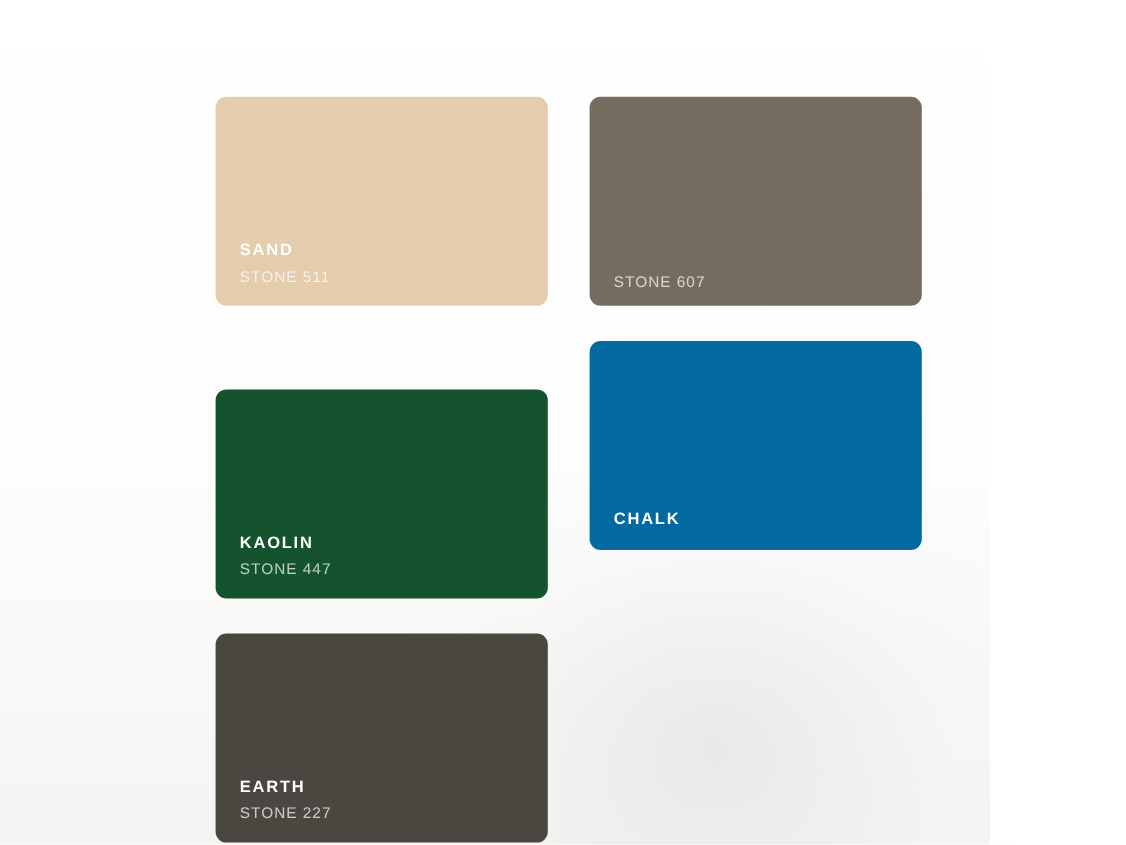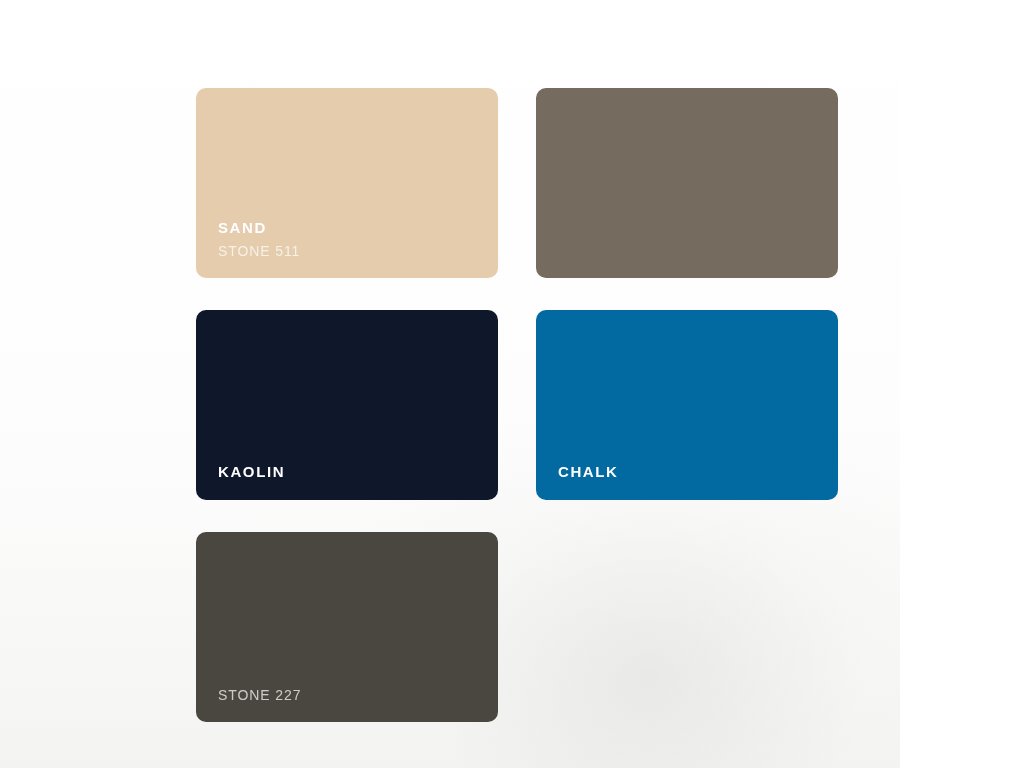--- a/index.html
+++ b/index.html
@@ -129,35 +129,38 @@
 
     <div class="swatch-card" style="background-color:#e4ccac;">
       <div class="swatch-caption">
         <span class="swatch-name">SAND</span>
         <span class="swatch-code">STONE 511</span>
       </div>
     </div>
 
     <div class="swatch-card caption-low" style="background-color:#756c5f;">
       <div class="swatch-caption">
+        <span class="swatch-code">STONE 607</span>
       </div>
     </div>
 
-    <div class="swatch-card" style="background-color:#0f172a;">
+    <div class="swatch-card" style="background-color:#14532d;margin-top:44px;">
       <div class="swatch-caption">
         <span class="swatch-name">KAOLIN</span>
+        <span class="swatch-code">STONE 447</span>
       </div>
     </div>
 
     <div class="swatch-card" style="background-color:#0369a1;">
       <div class="swatch-caption">
         <span class="swatch-name">CHALK</span>
       </div>
     </div>
 
     <div class="swatch-card" style="background-color:#4a4740;">
       <div class="swatch-caption">
+        <span class="swatch-name">EARTH</span>
         <span class="swatch-code">STONE 227</span>
       </div>
     </div>
 
   </div>
 </div>
 
 </body></html>

